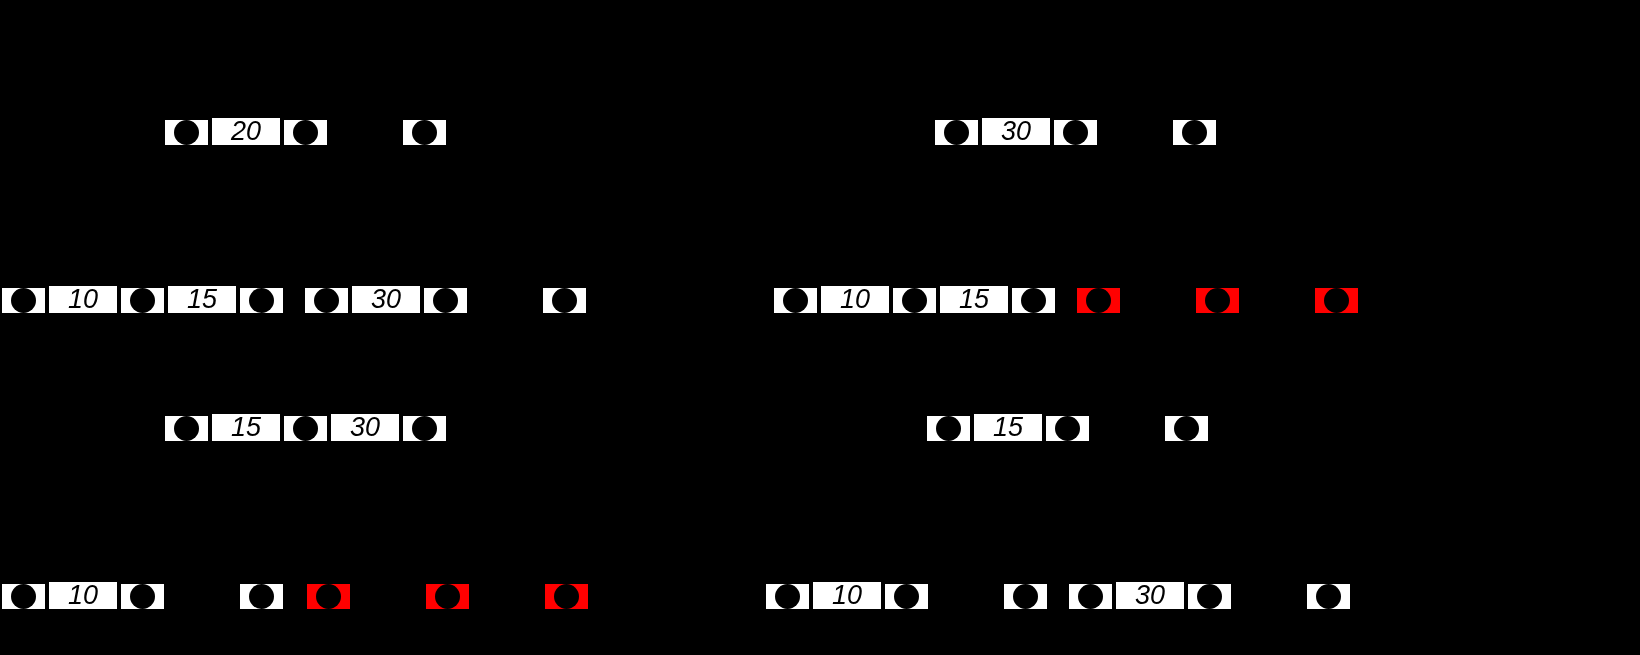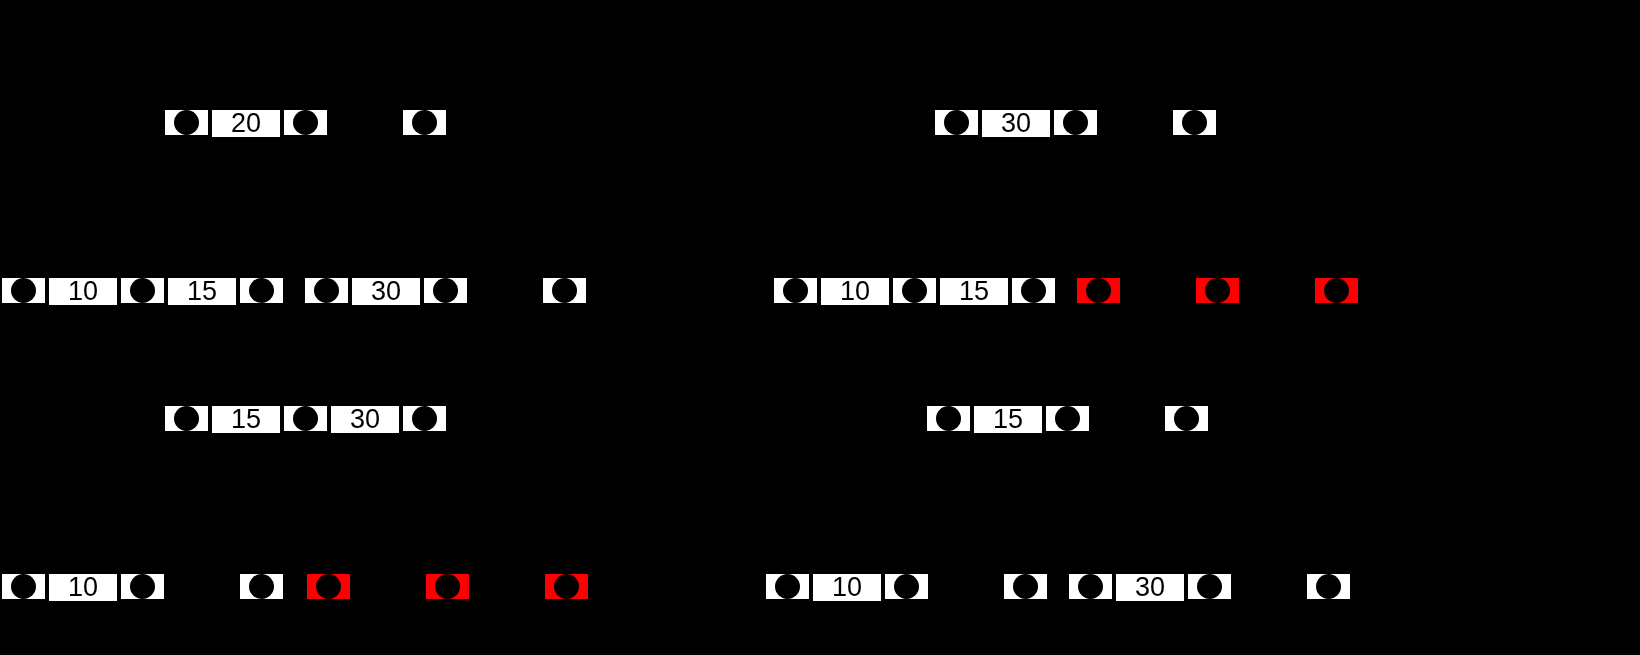--- a/index.html
+++ b/index.html
@@ -11,22 +11,23 @@
     position: relative;
     width: 1640px;
     height: 655px;
     background: #000000;
     overflow: hidden;
     font-family: "Liberation Sans", sans-serif;
   }
   .btree-node {
     position: absolute;
     display: flex;
-    align-items: flex-start;
+    align-items: flex-end;
     box-sizing: border-box;
+    font-style: italic;
   }
   .cell {
     box-sizing: border-box;
     border: 2px solid #000000;
     display: flex;
     align-items: center;
     justify-content: center;
     background: #ffffff;
     position: relative;
   }

